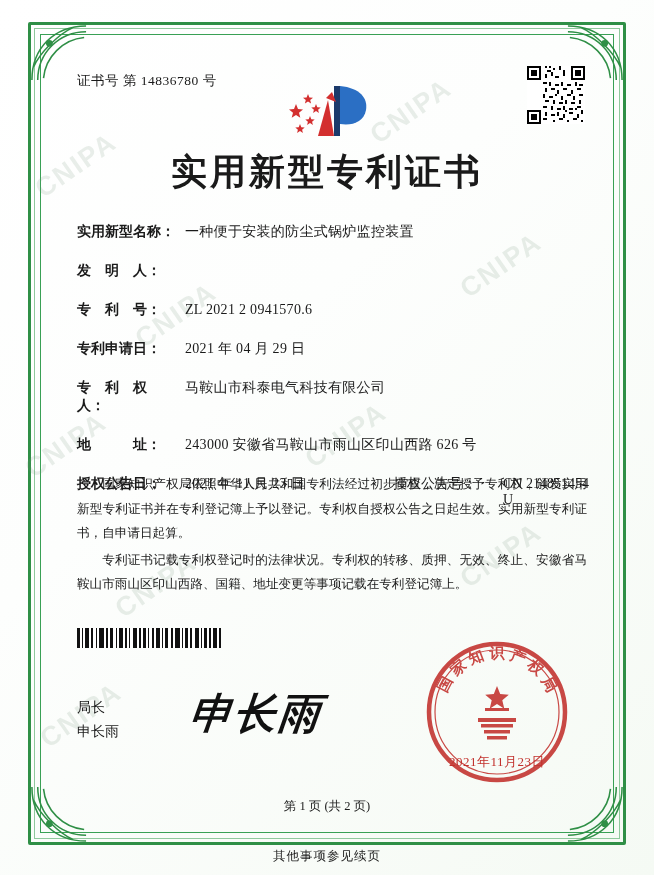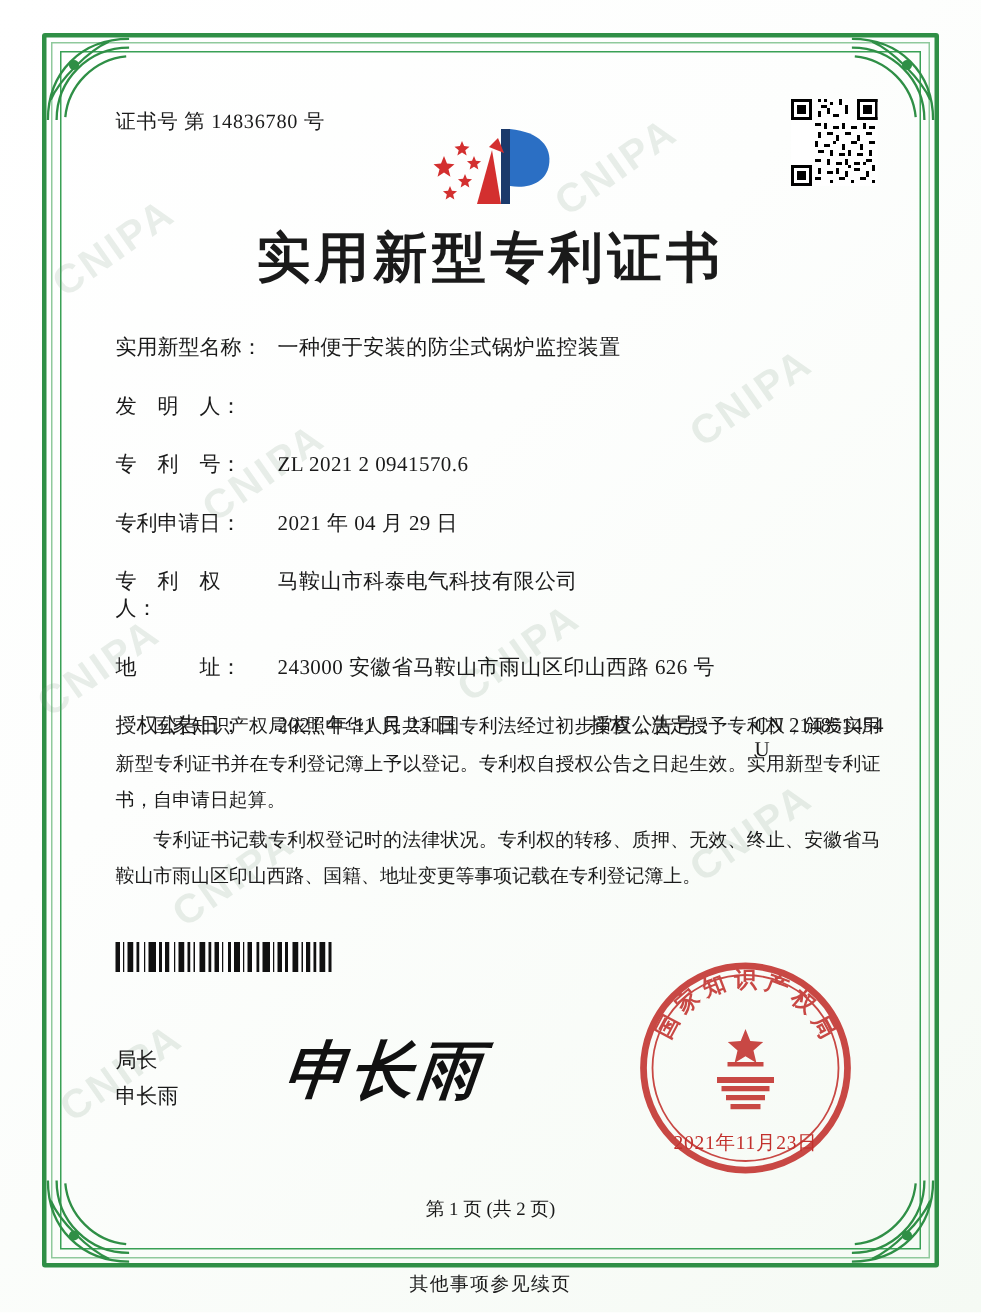--- a/index.html
+++ b/index.html
@@ -125,20 +125,21 @@
   .field-row {
     display: flex;
     align-items: baseline;
     margin-bottom: 21px;
     font-size: 14px;
   }
   .field-label {
     width: 108px;
     flex: 0 0 108px;
     letter-spacing: 0px;
+    font-weight: bold;
   }
   .field-value {
     flex: 1;
     letter-spacing: 0.3px;
   }
   .field-row.dual .field-value { flex: 0 0 190px; }
   .field-row.dual .field-label2 {
     flex: 0 0 110px;
     padding-left: 18px;
   }

